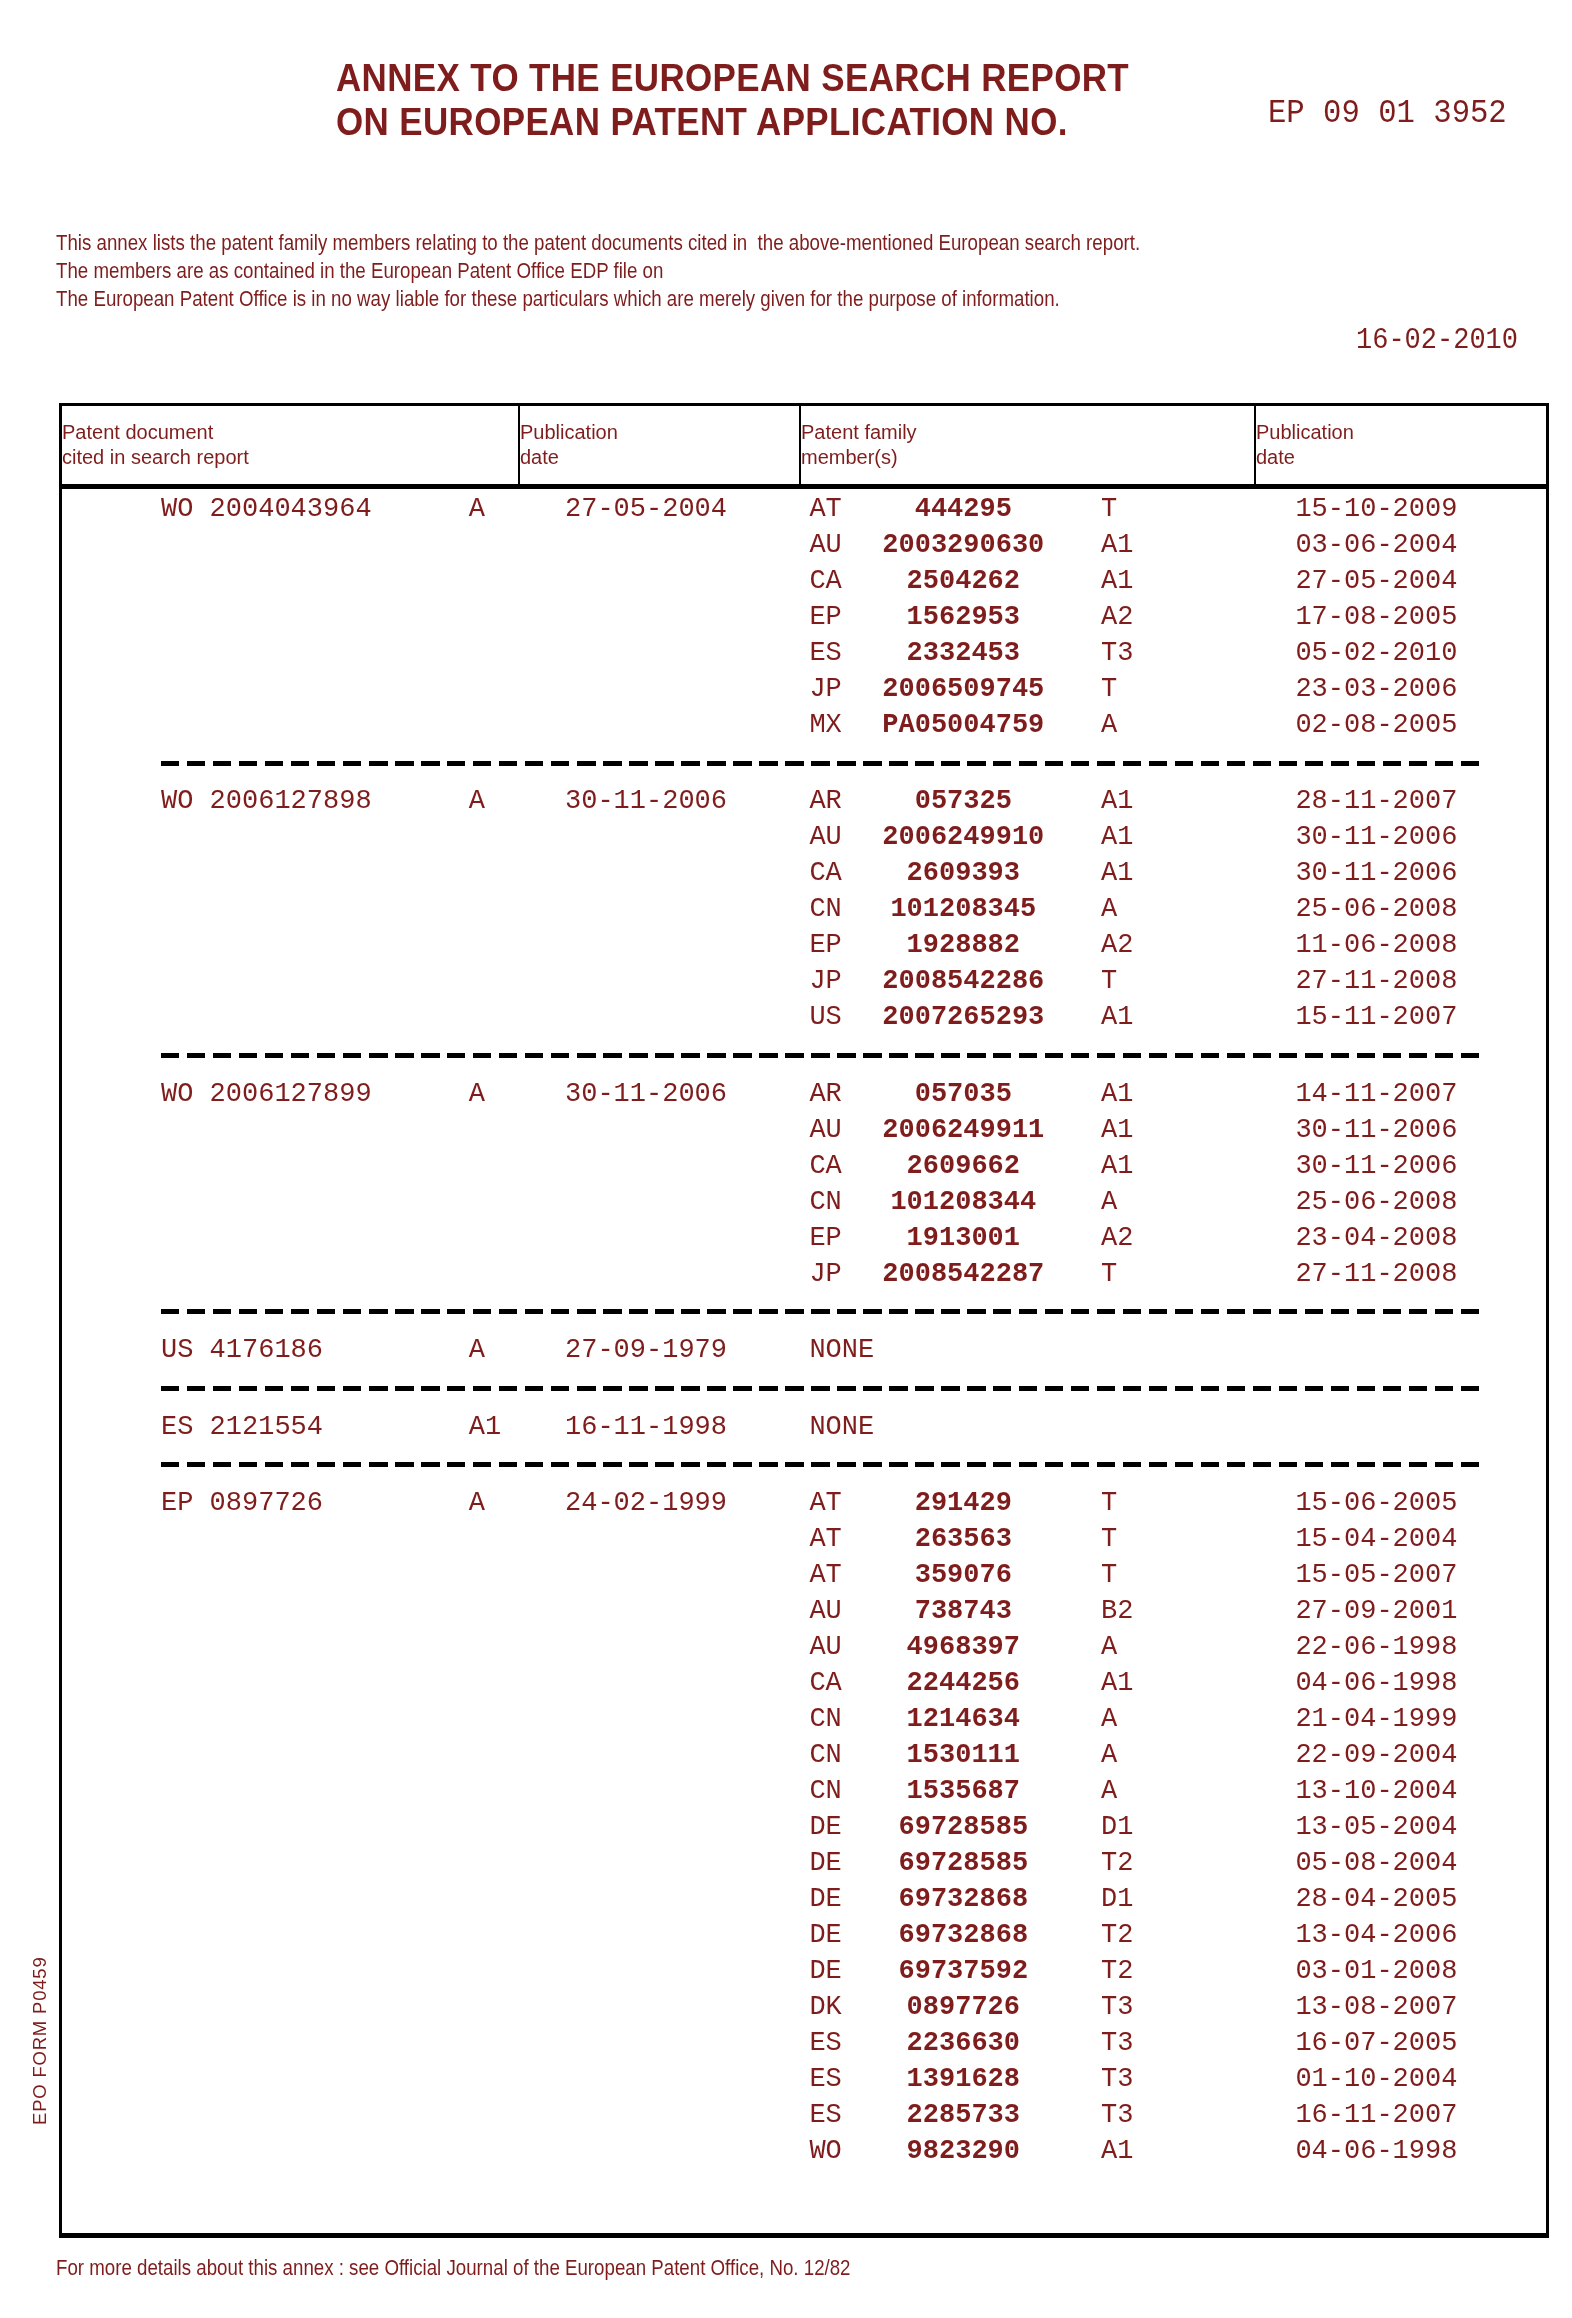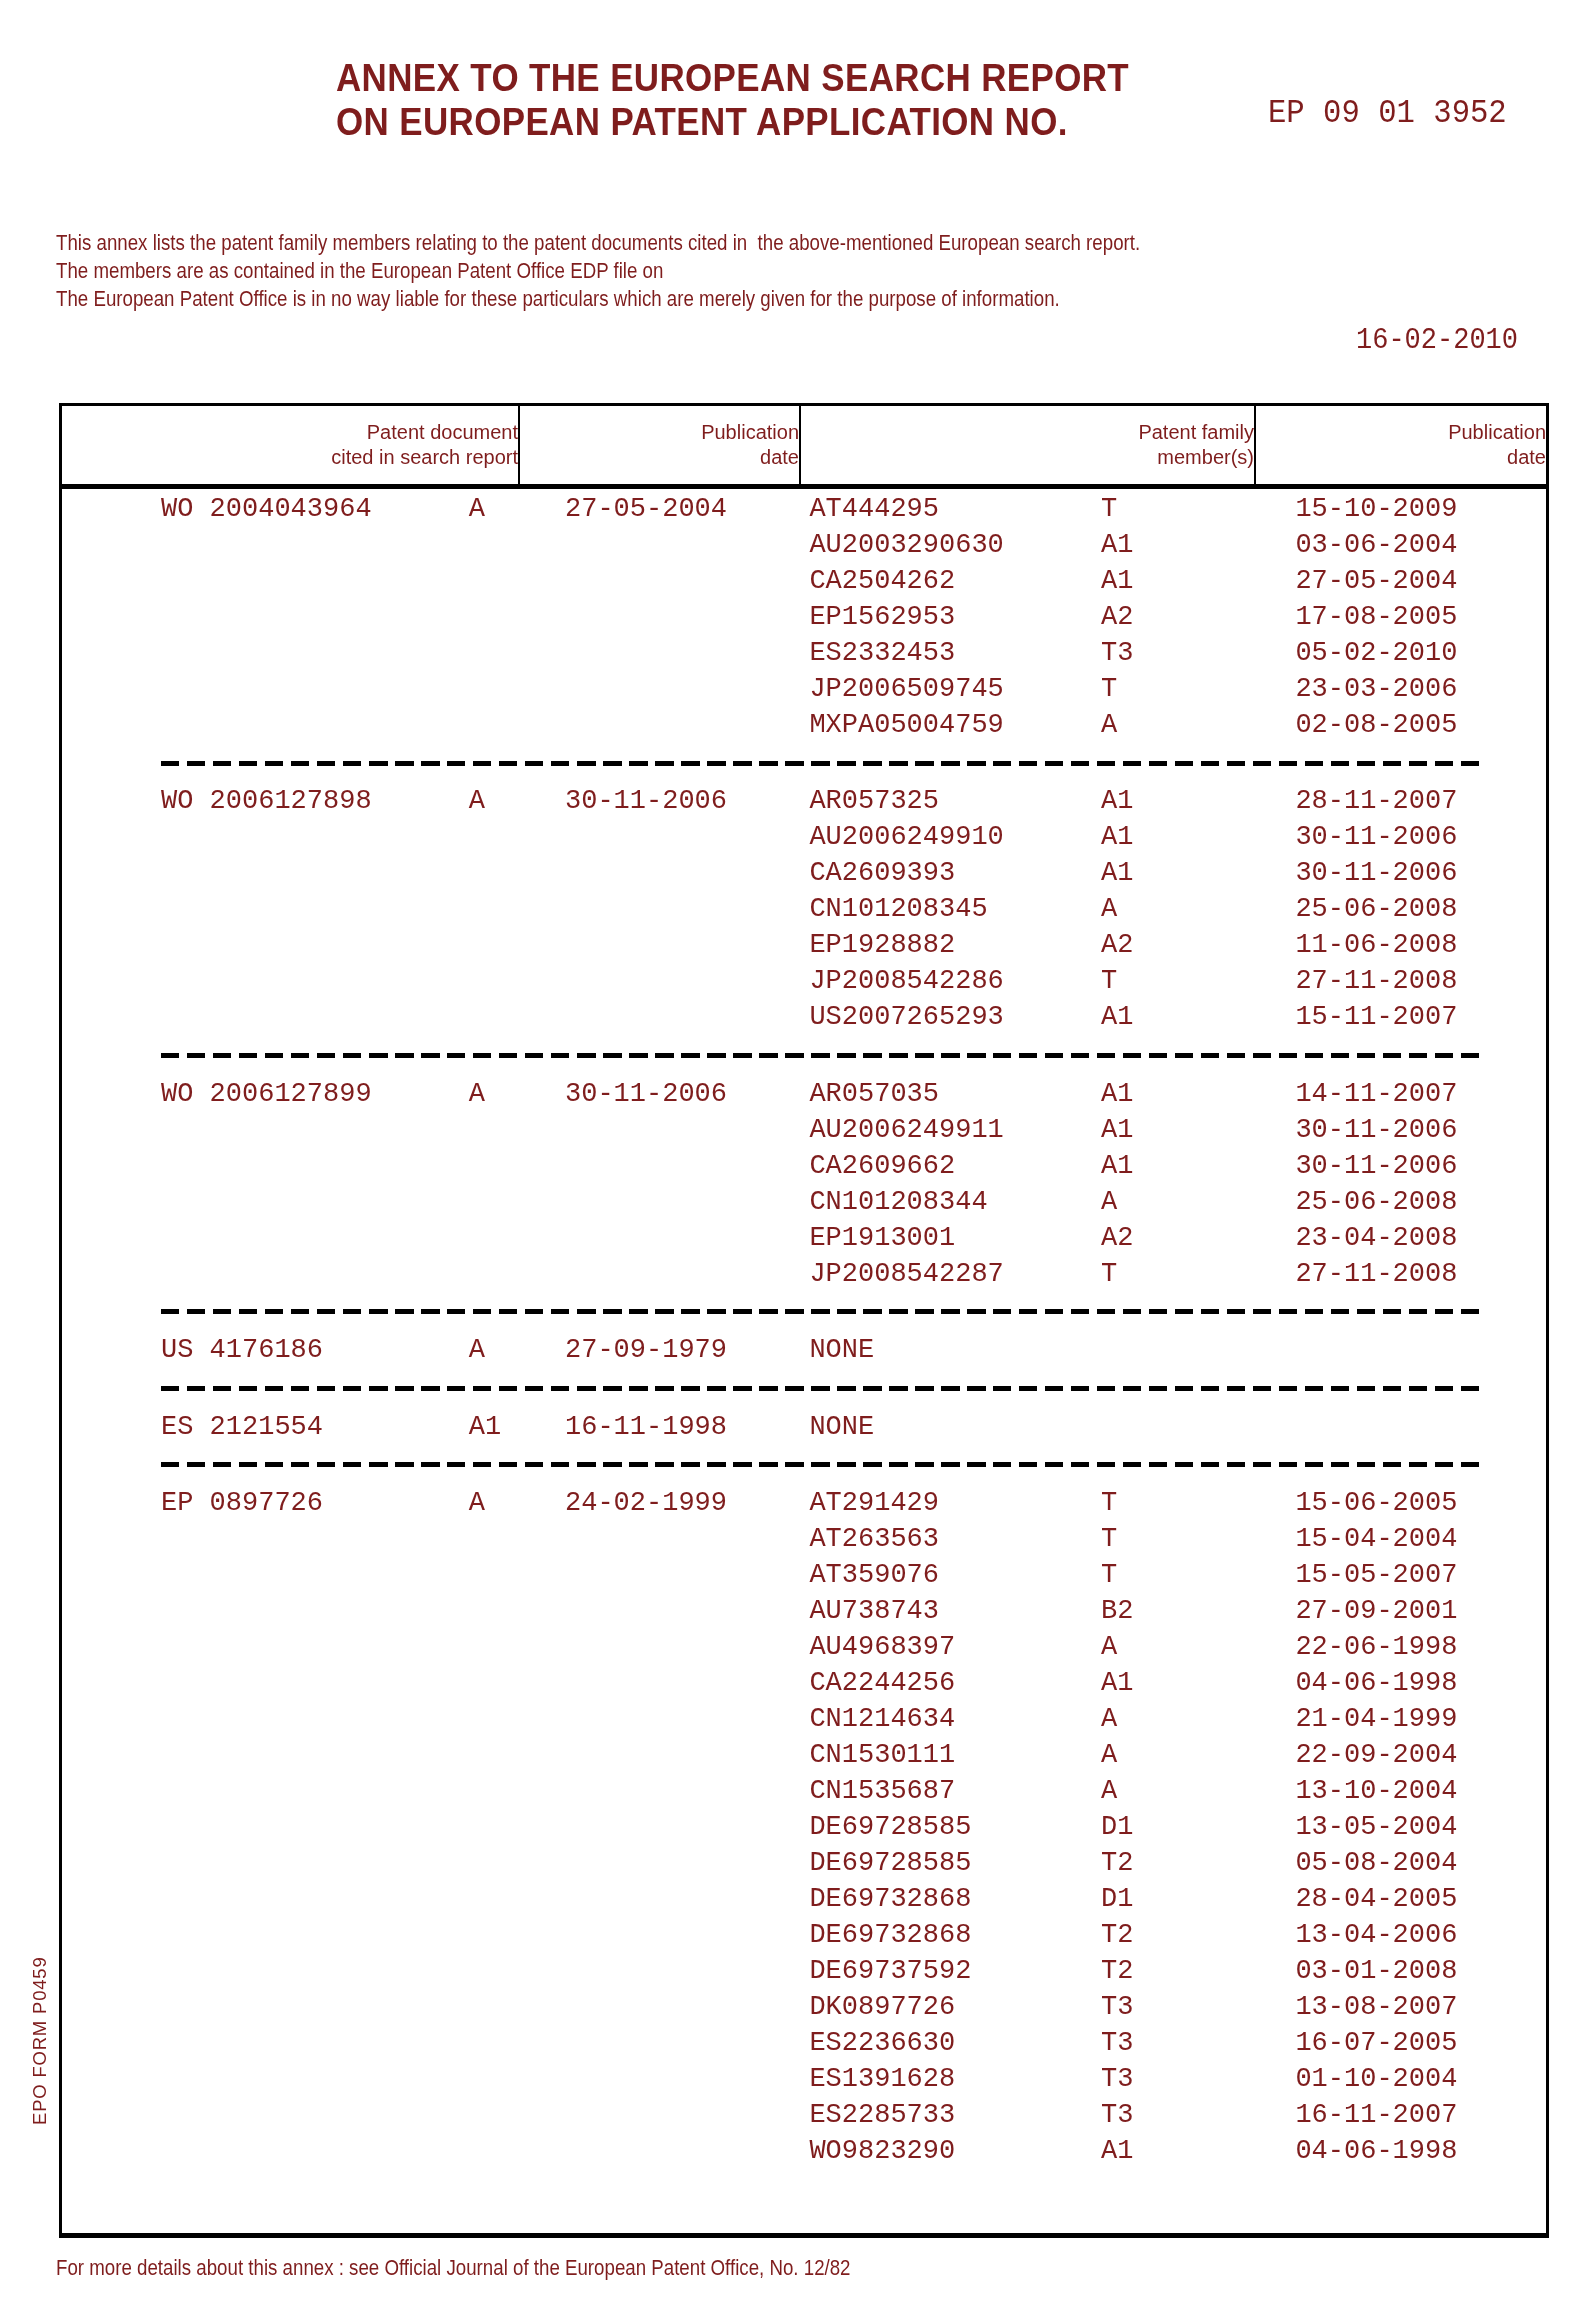--- a/index.html
+++ b/index.html
@@ -42,40 +42,40 @@
     width:1490px;height:1835px;
     border:3.4px solid #000;border-bottom-width:5.9px;
     box-sizing:border-box;
   }
   .thead{
     display:grid;grid-template-columns:458px 281px 455px 1fr;
     border-bottom:5.9px solid #000;
     height:83px;box-sizing:border-box;
   }
   .th{
-    display:flex;flex-direction:column;justify-content:center;align-items:flex-end;
+    display:flex;flex-direction:column;justify-content:center;align-items:flex-start;
     font-size:20px;line-height:25px;text-align:center;
     border-right:2.5px solid #000;
   }
   .th:last-child{border-right:none;}
   .tbody{
     font-family:"Liberation Mono","DejaVu Sans Mono",monospace;
     font-size:27px;line-height:36px;
     padding-top:2px;
     white-space:nowrap;
   }
   .group{display:grid;grid-template-columns:458px 281px 1fr;align-items:start;}
   .cell{overflow:visible;}
   .doc{padding-left:99px;}
   .d-cc{display:inline-block;width:2ch;}
   .d-num{display:inline-block;width:16ch;margin-left:1ch;}
   .pdate{padding-left:45px;}
   .fam{padding-left:8.4px;}
   .f-cc{display:inline-block;width:2ch;}
-  .f-num{display:inline-block;width:15ch;text-align:left;}
+  .f-num{display:inline-block;width:15ch;text-align:center;font-weight:bold;}
   .f-kind{display:inline-block;width:2ch;margin-left:1ch;}
   .f-date{display:inline-block;margin-left:10ch;}
   .sep{
     height:5px;margin:17.7px 67px 17.7px 99px;
     background:repeating-linear-gradient(90deg,#000 0 18.5px,transparent 18.5px 26px);
   }
   
   .form-id{
     position:absolute;left:29px;top:2125px;
     transform:rotate(-90deg);transform-origin:0 0;

